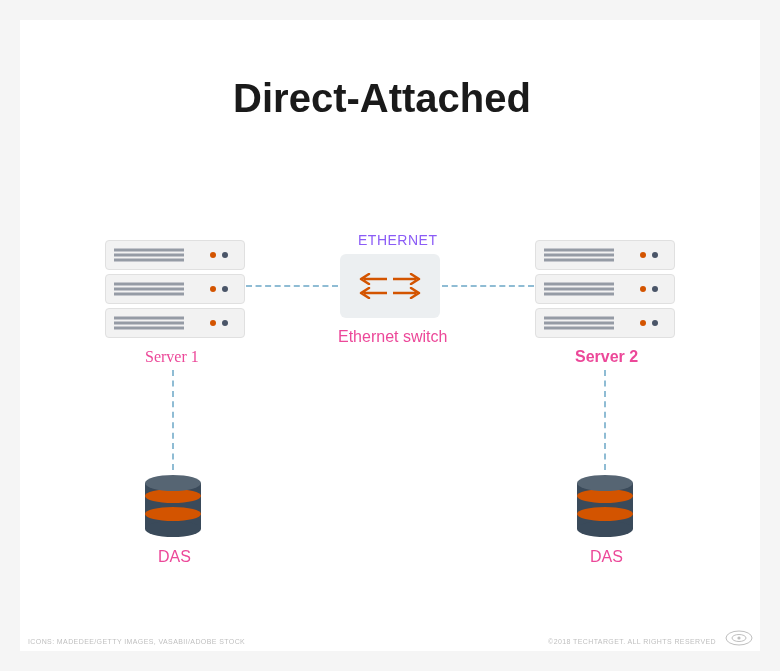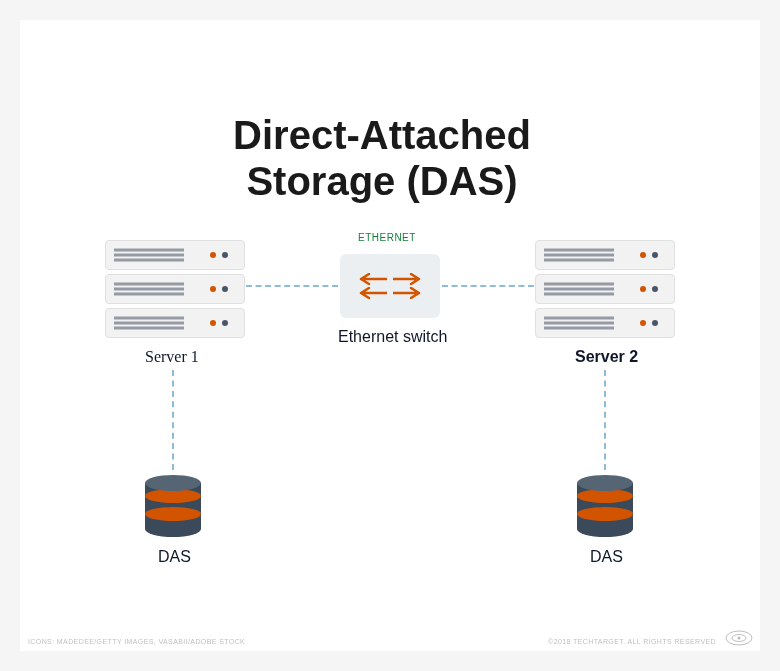--- a/index.html
+++ b/index.html
@@ -21,33 +21,32 @@
   .title {
     position: absolute;
     top: 55px;
     left: 0;
     right: 16px;
     text-align: center;
     font-size: 40px;
     font-weight: 700;
     color: #1a1a1a;
     line-height: 1.15;
-    margin-top: 37px;
   }
   .label {
     position: absolute;
     font-size: 16px;
-    color: #0f172a;
+    color: #ec4899;
     text-align: center;
     white-space: nowrap;
   }
   .label-small {
-    font-size: 10px;
+    font-size: 14px;
     letter-spacing: 0.5px;
-    color: #15803d;
+    color: #8b5cf6;
   }
   
   .server, .switch, .das { position: absolute; }
   .server { width: 140px; height: 98px; }
   .server-unit {
     width: 140px; height: 30px;
     background: #f2f2f2;
     border: 1px solid #e0e0e0;
     border-radius: 4px;
     margin-bottom: 4px;
@@ -134,21 +133,20 @@
     width: 30px; height: 18px;
   }
 </style>
 </head>
 <body>
 
 <div class="canvas">
 
   <div class="title">
     <span>Direct-Attached</span><br>
-    <span>Storage (DAS)</span>
   </div>
 
   <div class="server" style="left:85px; top:220px;">
     <div class="server-unit">
         <span class="dot d1"></span>
         <span class="dot d2"></span>
       </div>
     <div class="server-unit">
         <span class="dot d1"></span>
         <span class="dot d2"></span>

